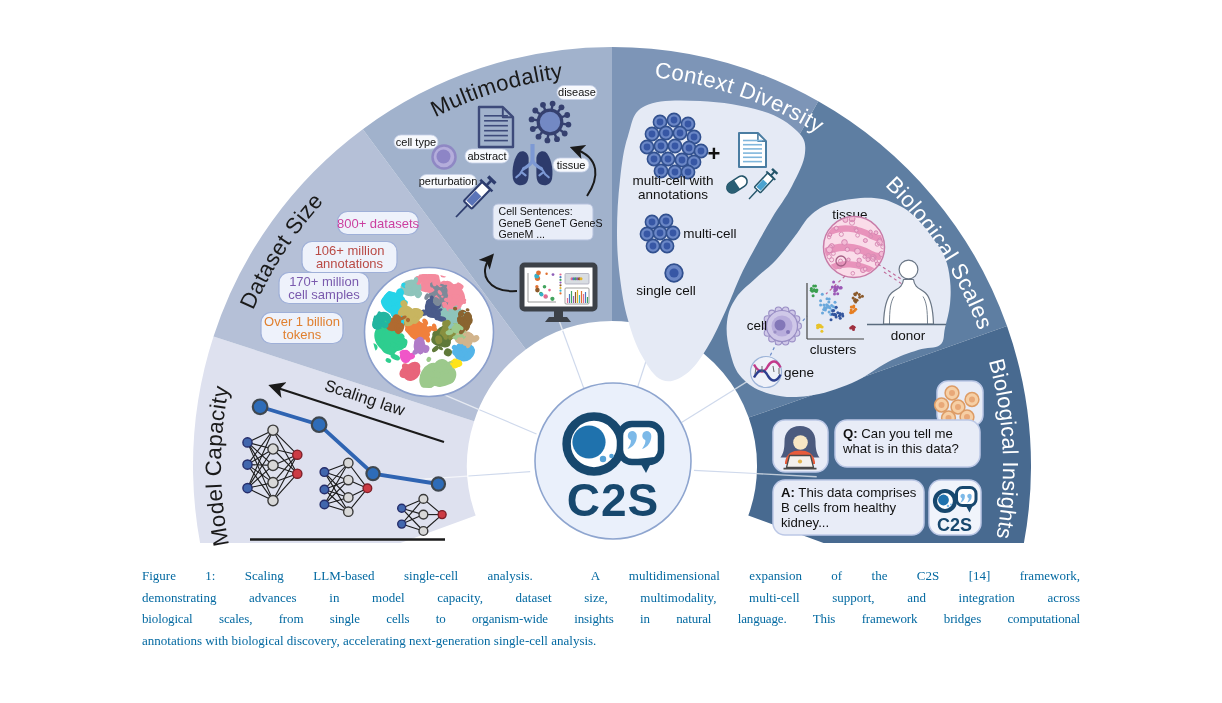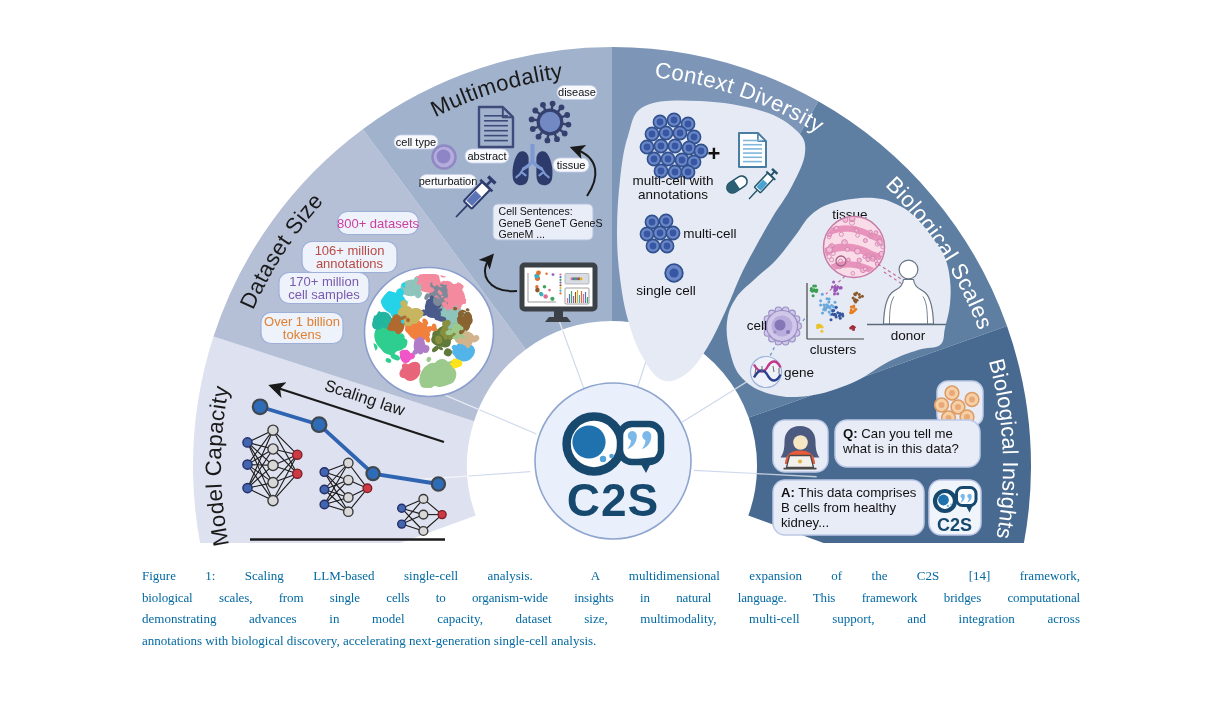--- a/index.html
+++ b/index.html
@@ -898,16 +898,16 @@
 <g transform="translate(632,435.5)">
         <path d="M 0,-4.6 A 4.8,4.8 0 0 1 4.8,0.4 C 4.8,6.5 1.5,11.5 -4.5,13.5 C -1.5,9.5 -0.8,6.5 -1.2,4.6 A 4.8,4.8 0 0 1 0,-4.6 Z" fill="#7cb9e8"></path>
       </g>
 <g transform="translate(646.5,435.5)">
         <path d="M 0,-4.6 A 4.8,4.8 0 0 1 4.8,0.4 C 4.8,6.5 1.5,11.5 -4.5,13.5 C -1.5,9.5 -0.8,6.5 -1.2,4.6 A 4.8,4.8 0 0 1 0,-4.6 Z" fill="#7cb9e8"></path>
       </g>
 <text x="613.0" y="516.0" font-size="46" fill="#17486e" text-anchor="middle" font-weight="700" letter-spacing="1">C2S</text>
 </svg></div>
 <div id="cap">
 <div class="j">Figure 1: Scaling LLM-based single-cell analysis.&nbsp; A multidimensional expansion of the C2S [14] framework,</div>
+<div class="j">demonstrating advances in model capacity, dataset size, multimodality, multi-cell support, and integration across</div>
 <div class="j" style="letter-spacing:-0.14px">biological scales, from single cells to organism-wide insights in natural language. This framework bridges computational</div>
-<div class="j">demonstrating advances in model capacity, dataset size, multimodality, multi-cell support, and integration across</div>
 <div>annotations with biological discovery, accelerating next-generation single-cell analysis.</div>
 </div>
 
 </body></html>

